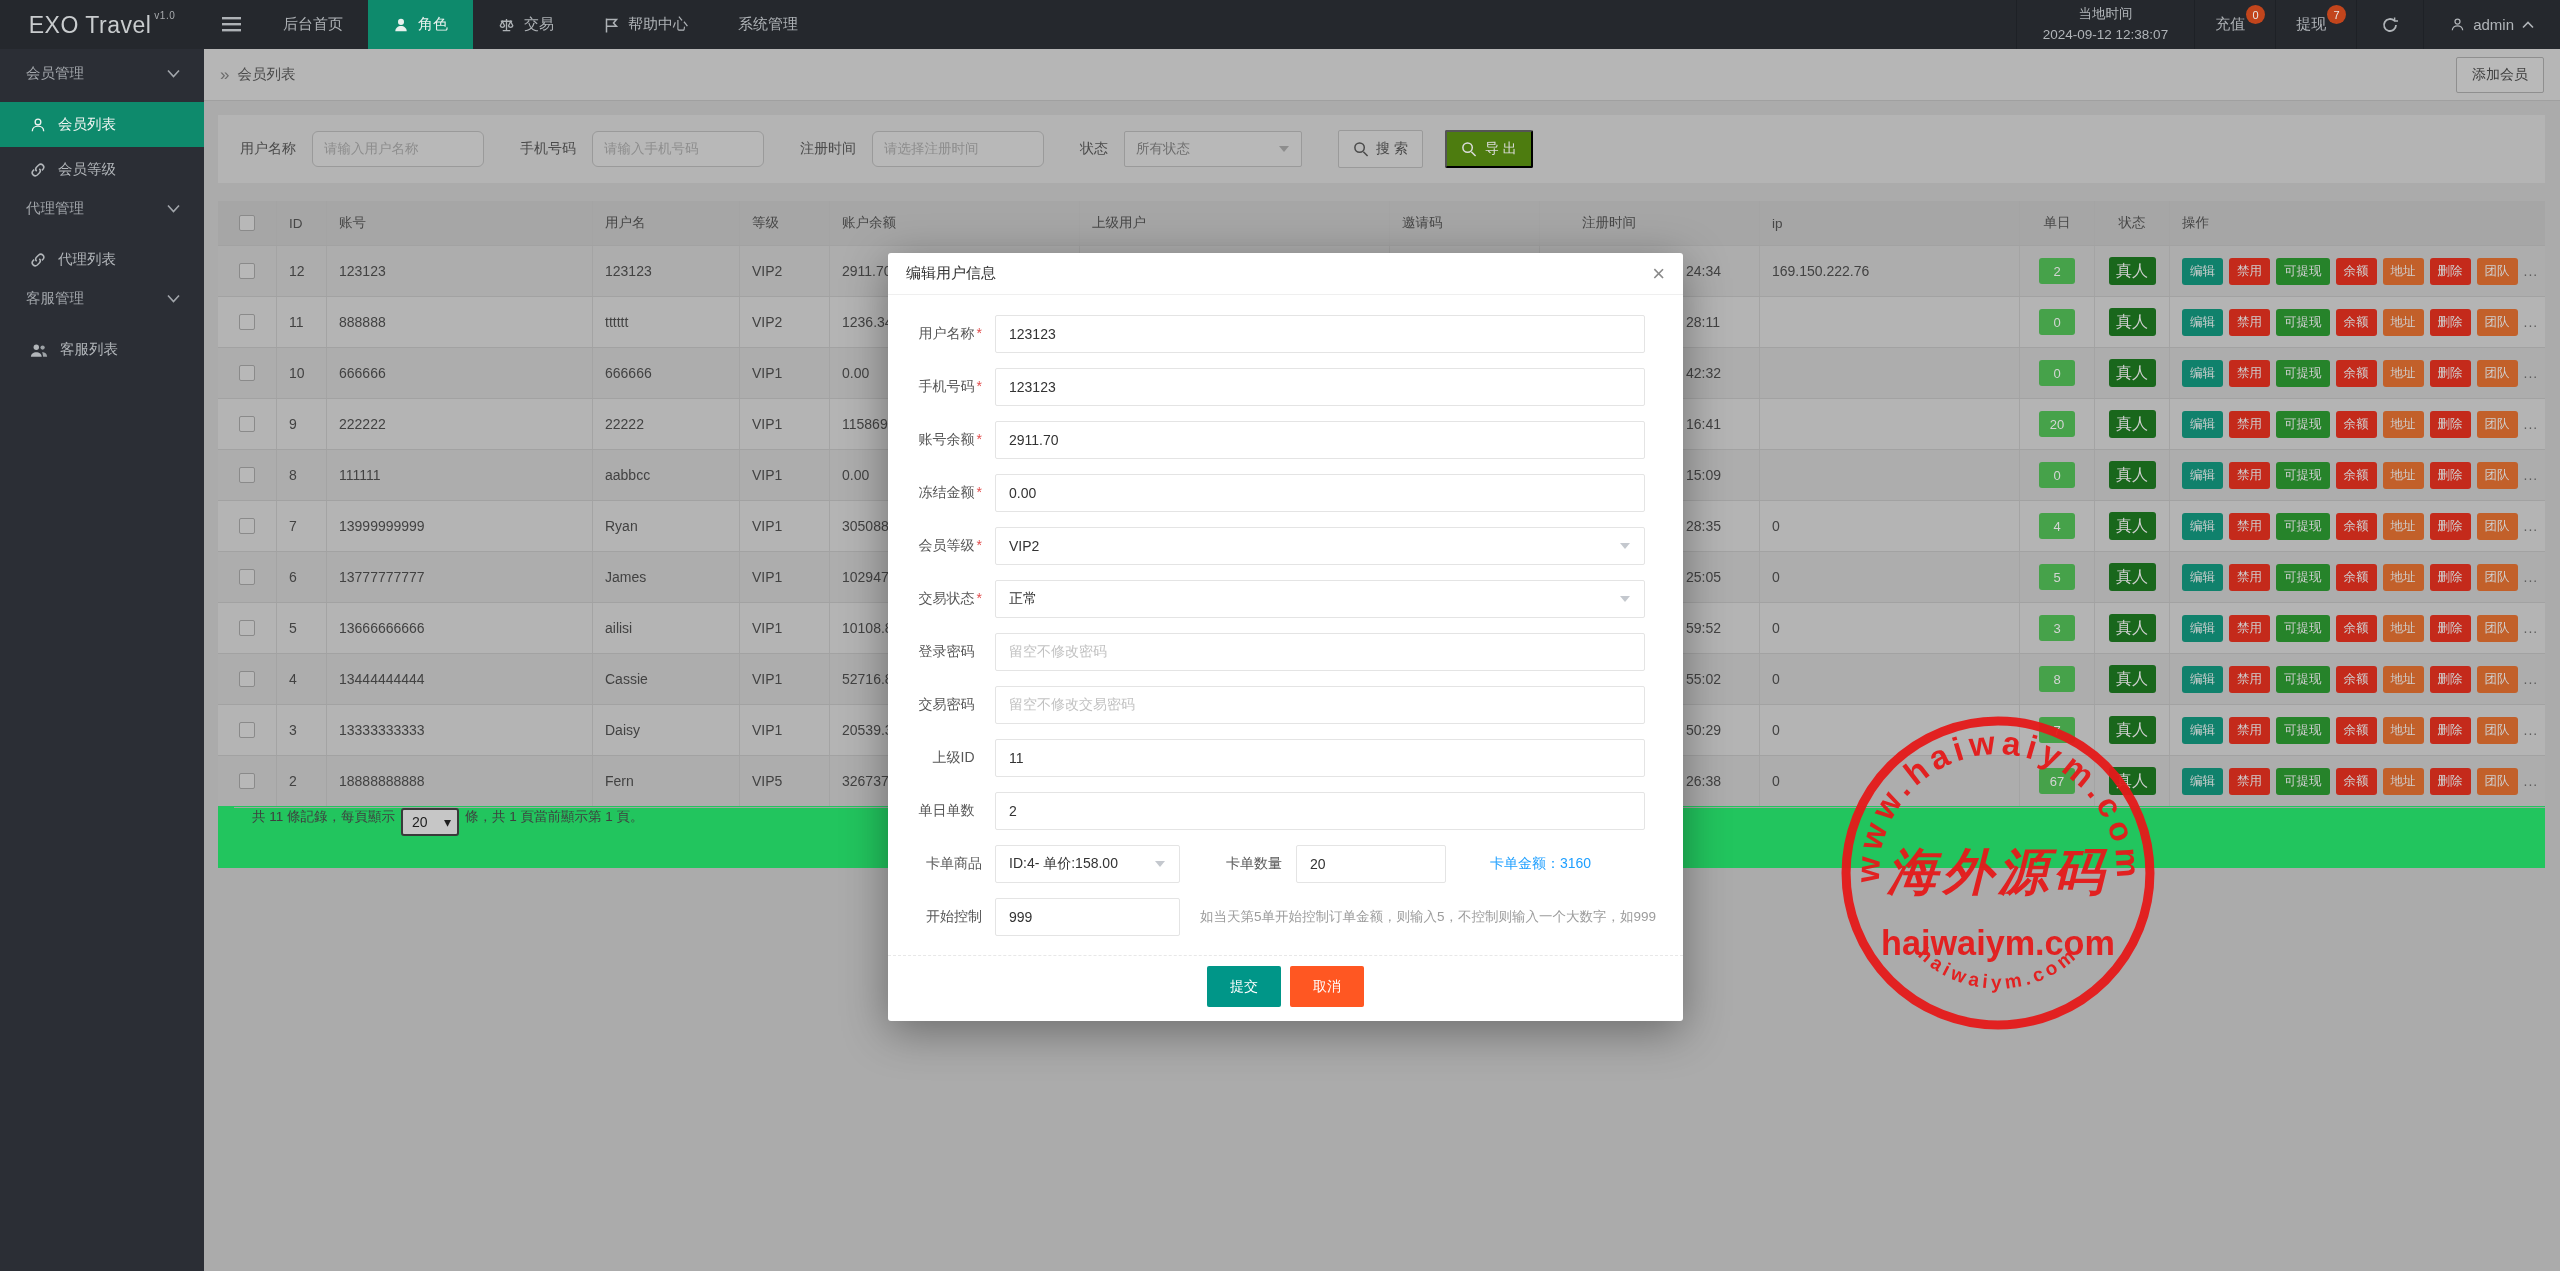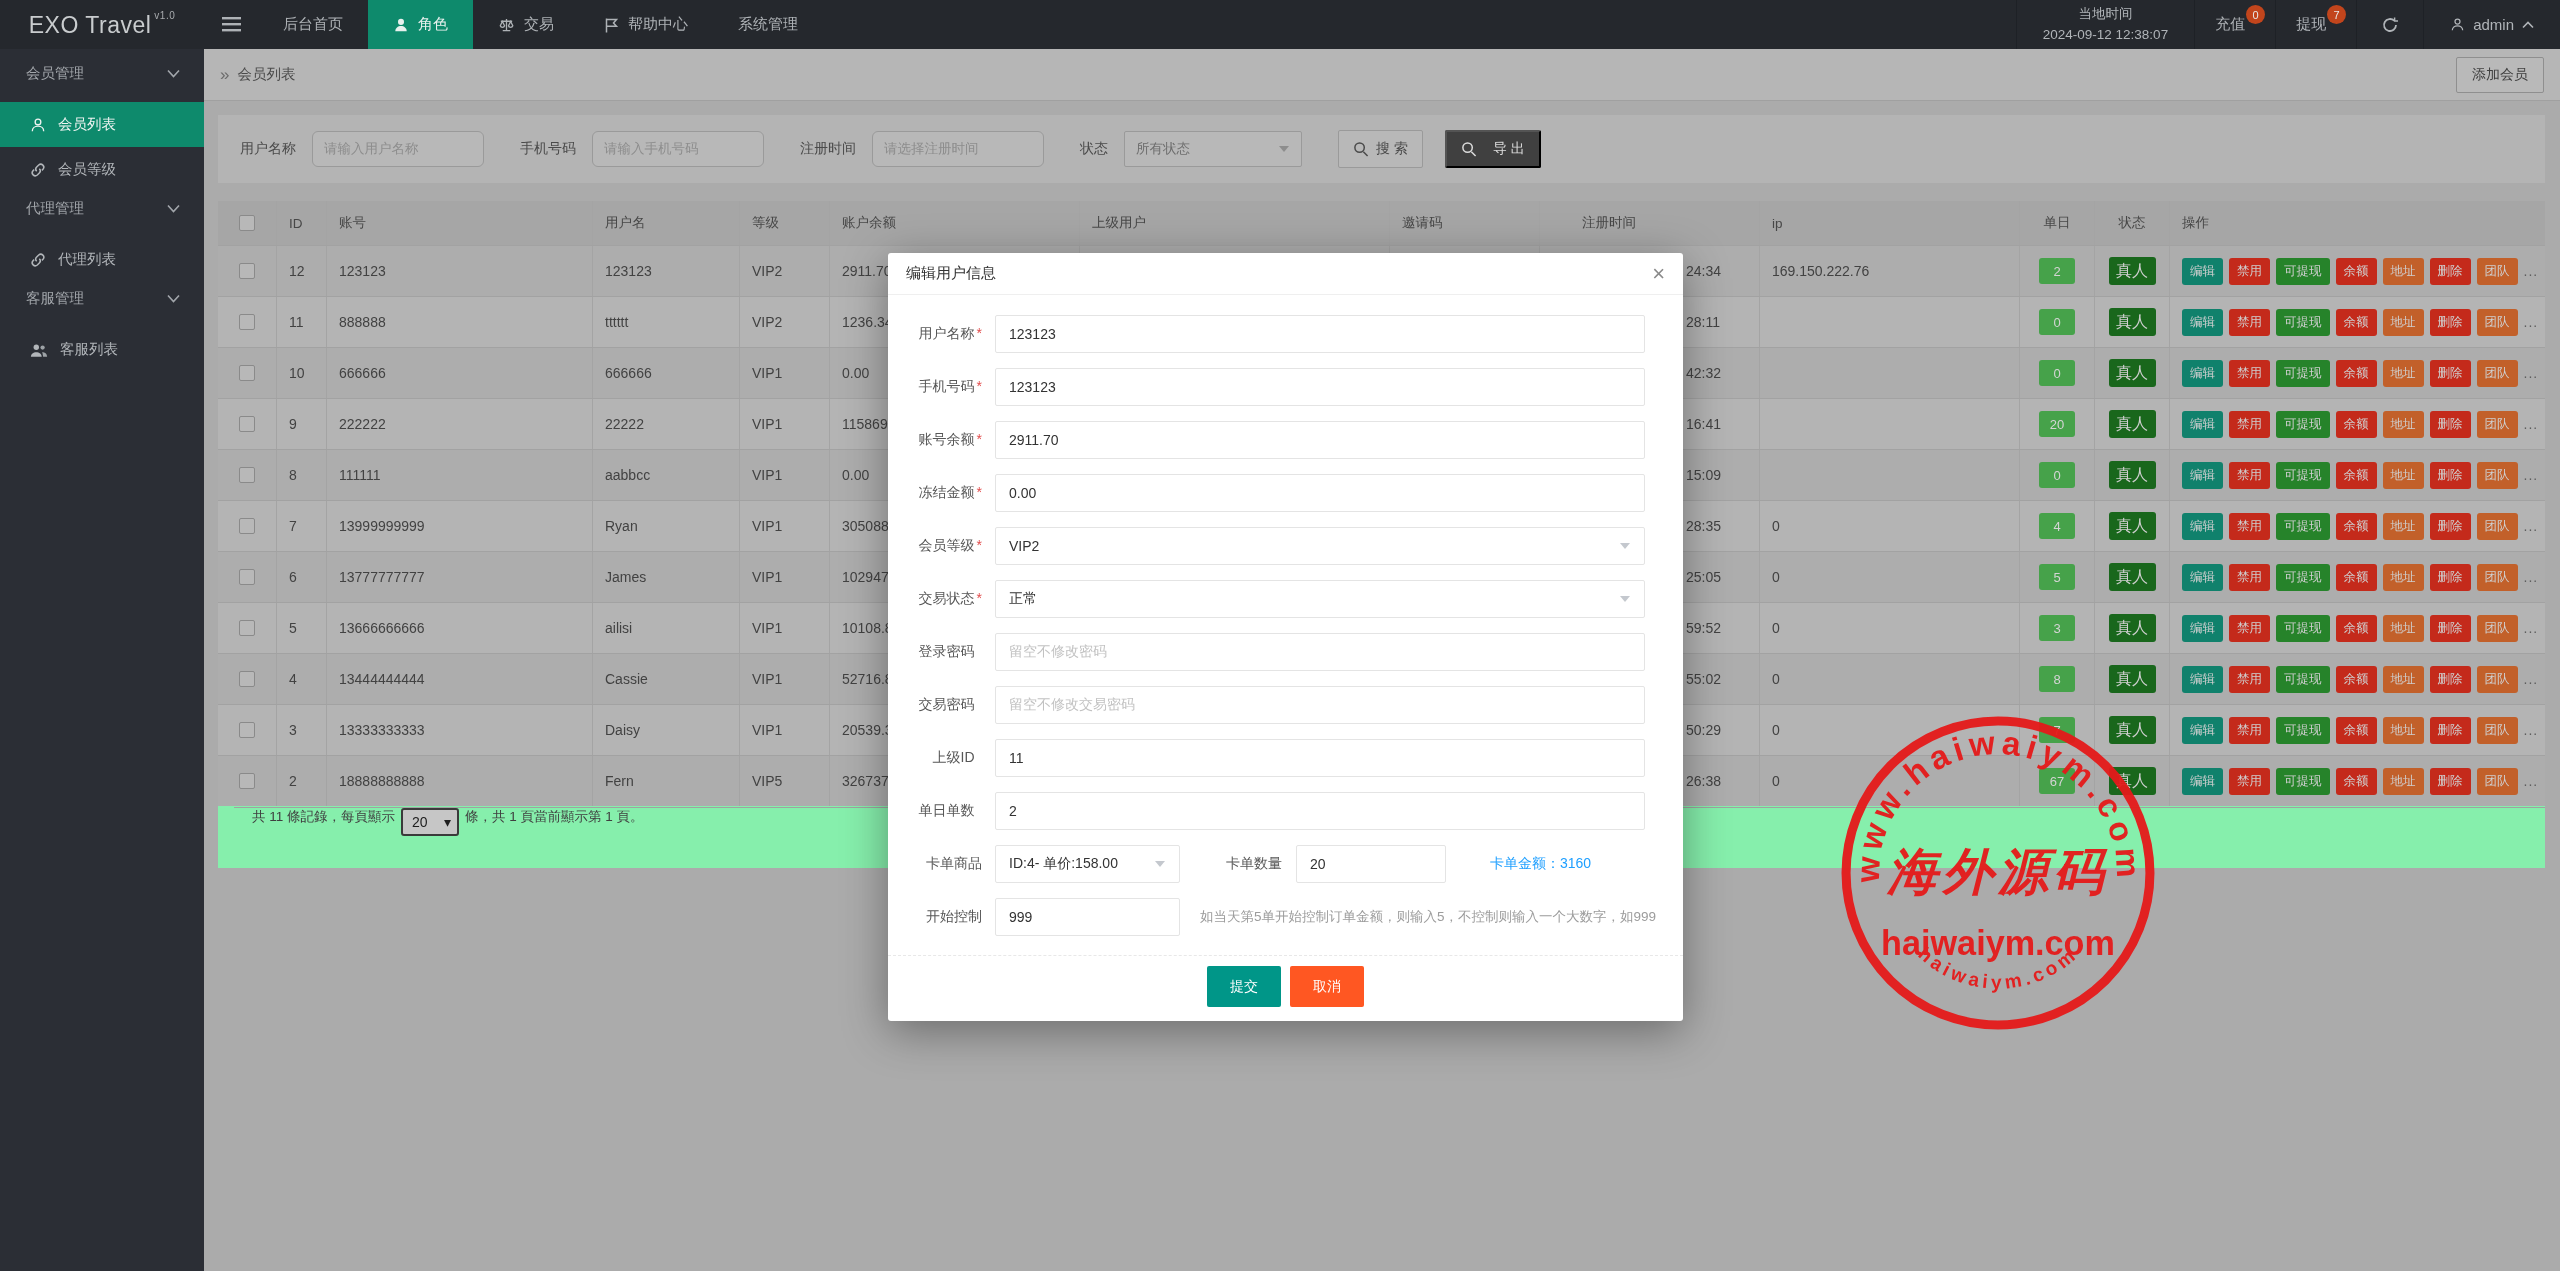--- a/index.html
+++ b/index.html
@@ -33,23 +33,23 @@
 .add-btn{margin-left:auto;border:1px solid #8f8f8f;background:#b9b9b9;color:#3f3f3f;font-size:14px;padding:8px 15px;border-radius:2px;cursor:pointer}
 
 
 .content{position:absolute;left:204px;top:101px;right:0;bottom:0;background:#ababab}
 .filter-card{position:absolute;left:14px;top:14px;right:15px;height:68px;background:#b4b4b4;display:flex;align-items:center;padding:0 22px;gap:8px}
 .f-label{color:#4a4a4a;font-size:14px;margin-right:8px;white-space:nowrap}
 .f-input{width:172px;height:36px;border:1px solid #9a9a9a;background:#b8b8b8;border-radius:6px;display:flex;align-items:center;padding:0 11px;color:#8d8d8d;font-size:13.5px;margin-right:28px}
 .f-select{width:178px;height:36px;border:1px solid #9a9a9a;background:#b8b8b8;border-radius:2px;display:flex;align-items:center;padding:0 11px;color:#6e6e6e;font-size:13.5px;position:relative;margin-right:28px}
 .f-caret{position:absolute;right:12px;width:0;height:0;border-left:5px solid transparent;border-right:5px solid transparent;border-top:6px solid #8d8d8d}
 .btn-search{height:38px;border:1px solid #9a9a9a;background:#b8b8b8;color:#4a4a4a;font-size:14px;display:flex;align-items:center;gap:7px;padding:0 14px;border-radius:2px;cursor:pointer;margin-right:14px}
-.btn-export{height:38px;background:#404040;color:#dcdcdc;font-size:14px;display:flex;align-items:center;gap:16px;padding:0 14px;border-radius:2px;cursor:pointer}
-
-.table-card{position:absolute;left:14px;top:100px;right:15px;height:667px;background:#86efac}
+.btn-export{height:38px;background:#4d7c0f;color:#dcdcdc;font-size:14px;display:flex;align-items:center;gap:8px;padding:0 14px;border-radius:2px;cursor:pointer}
+
+.table-card{position:absolute;left:14px;top:100px;right:15px;height:667px;background:#22c55e}
 .t-head{display:flex;height:44px;background:#a6a6a6;color:#474747;font-size:13.5px}
 .t-row{display:flex;height:51px;color:#424242;font-size:14px;border-top:1px solid #a2a2a2}
 .t-row:nth-child(odd){background:#adadad}
 .t-row:nth-child(even){background:#b4b4b4}
 .cell{display:flex;align-items:center;padding-left:12px;border-right:1px solid #a4a4a4;overflow:hidden;white-space:nowrap}
 .cell:last-child{border-right:none}
 .c-cb{width:59px;justify-content:center;padding-left:0}
 .c-id{width:50px}
 .c-acc{width:266px}
 .c-user{width:147px}

